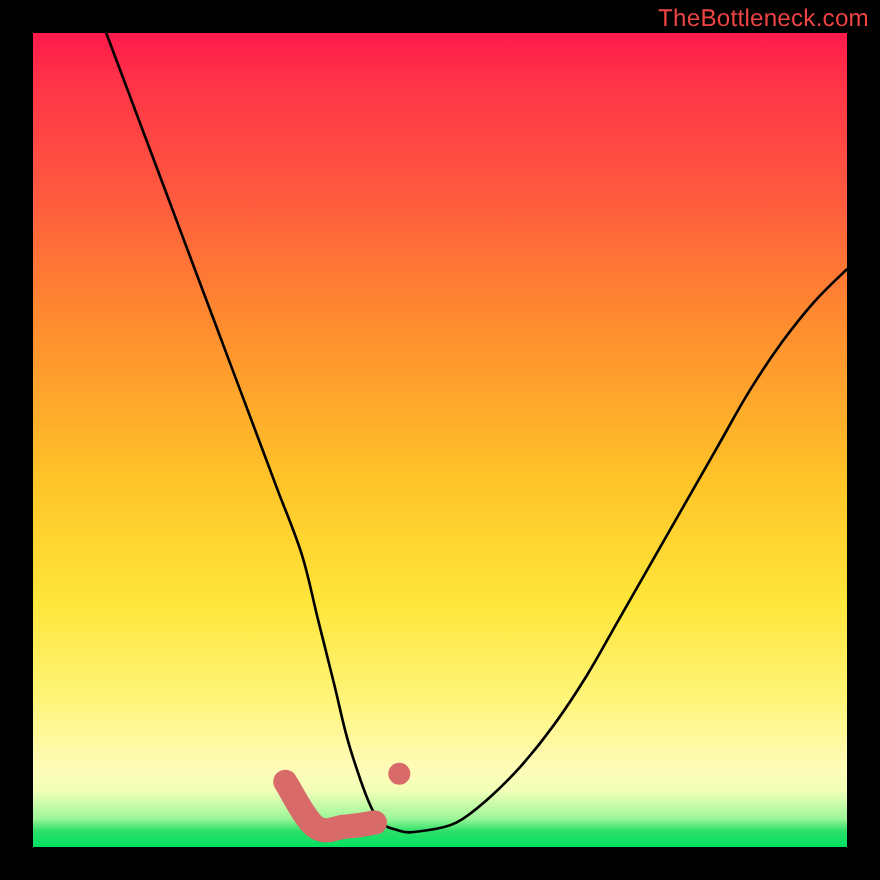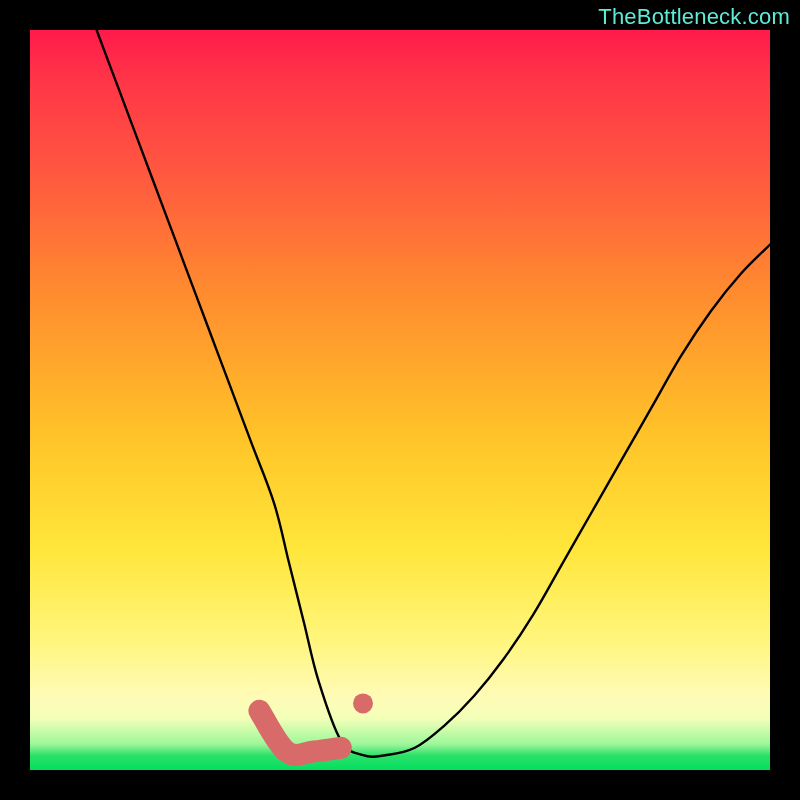--- a/index.html
+++ b/index.html
@@ -16,21 +16,21 @@
     left: 0;
     top: 0;
     width: 800px;
     height: 800px;
     background: #000;
   }
   .watermark {
     position: absolute;
     top: 4px;
     right: 10px;
-    color: #5eead4;
+    color: #ef4444;
     font-size: 22px;
     letter-spacing: 0.2px;
     font-weight: 500;
     z-index: 30;
   }
   .plot {
     position: absolute;
     left: 30px;
     top: 30px;
     width: 740px;

